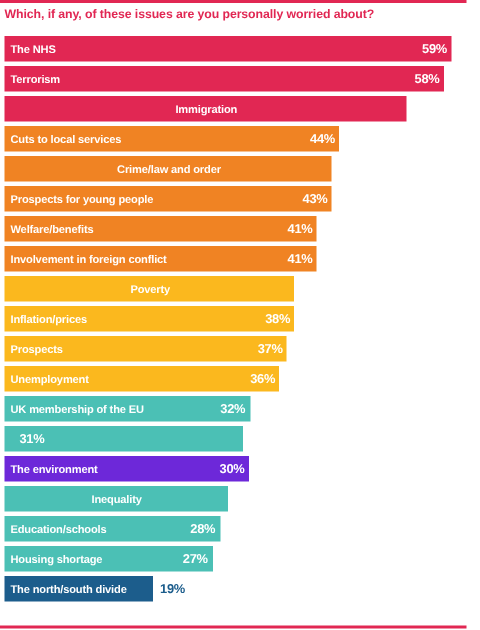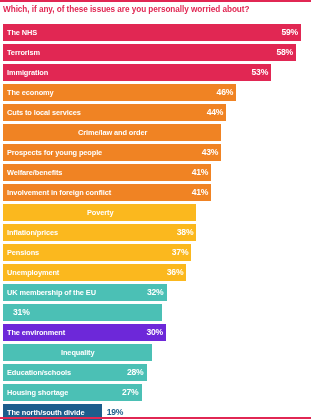--- a/index.html
+++ b/index.html
@@ -105,29 +105,23 @@
           <span class="bar-value">59%</span>
         </div>
       </div>
       <div class="bar-row">
         <div class="bar" style="width: 293px; background: rgb(225, 39, 83);">
           <span class="bar-label">Terrorism</span>
           <span class="bar-value">58%</span>
         </div>
       </div>
       <div class="bar-row">
-        <div class="bar" style="width: 268.1px; background: rgb(225, 39, 83);">
+        <div class="bar" style="width: 268.1px; background: rgb(225, 39, 83); flex-direction: column;">
           <span class="bar-label">Immigration</span>
           <span class="bar-value">53%</span>
-        </div>
-      </div>
-      <div class="bar-row">
-        <div class="bar" style="width: 233.2px; background: rgb(240, 131, 35);">
-          <span class="bar-label">The economy</span>
-          <span class="bar-value">46%</span>
         </div>
       </div>
       <div class="bar-row">
         <div class="bar" style="width: 223.3px; background: rgb(240, 131, 35);">
           <span class="bar-label">Cuts to local services</span>
           <span class="bar-value">44%</span>
         </div>
       </div>
       <div class="bar-row">
         <div class="bar" style="width: 218.3px; background: rgb(240, 131, 35); flex-direction: column;">
@@ -160,21 +154,21 @@
         </div>
       </div>
       <div class="bar-row">
         <div class="bar" style="width: 193.4px; background: rgb(251, 184, 30); align-items: flex-end;">
           <span class="bar-label">Inflation/prices</span>
           <span class="bar-value">38%</span>
         </div>
       </div>
       <div class="bar-row">
         <div class="bar" style="width: 188.4px; background: rgb(251, 184, 30);">
-          <span class="bar-label">Pensions</span>
+          <span class="bar-label">Prospects</span>
           <span class="bar-value">37%</span>
         </div>
       </div>
       <div class="bar-row">
         <div class="bar" style="width: 183.4px; background: rgb(251, 184, 30);">
           <span class="bar-label">Unemployment</span>
           <span class="bar-value">36%</span>
         </div>
       </div>
       <div class="bar-row">

